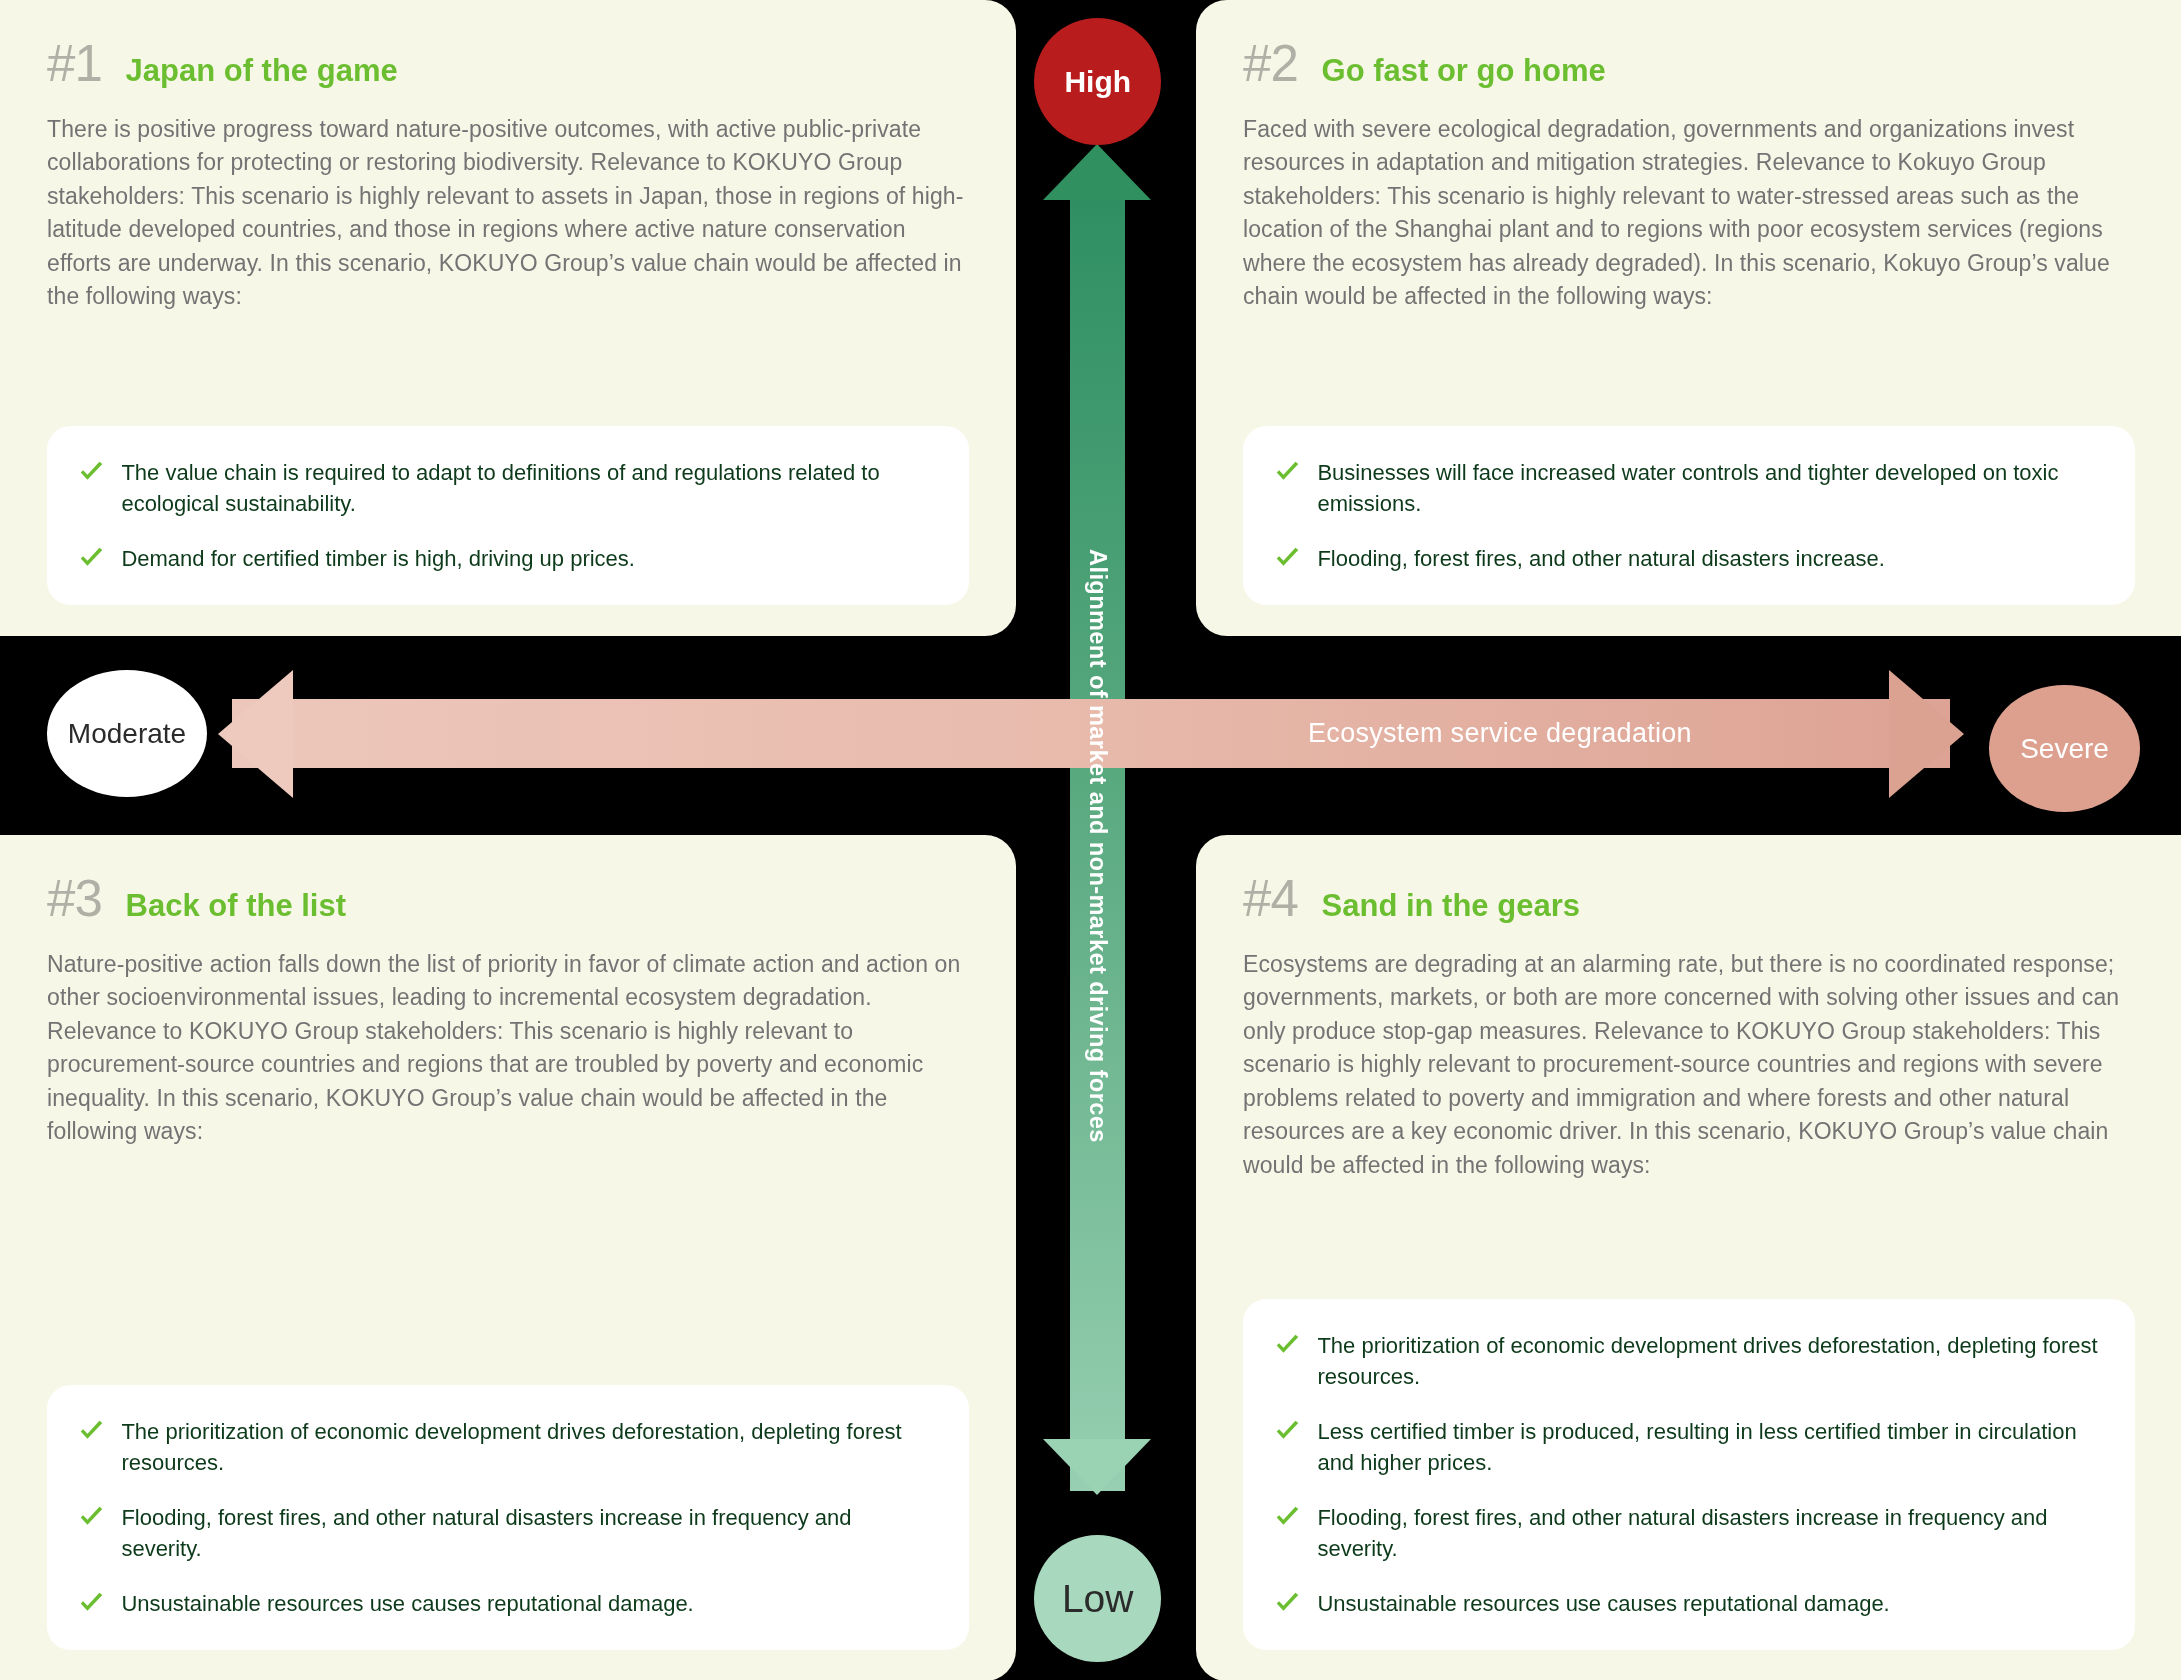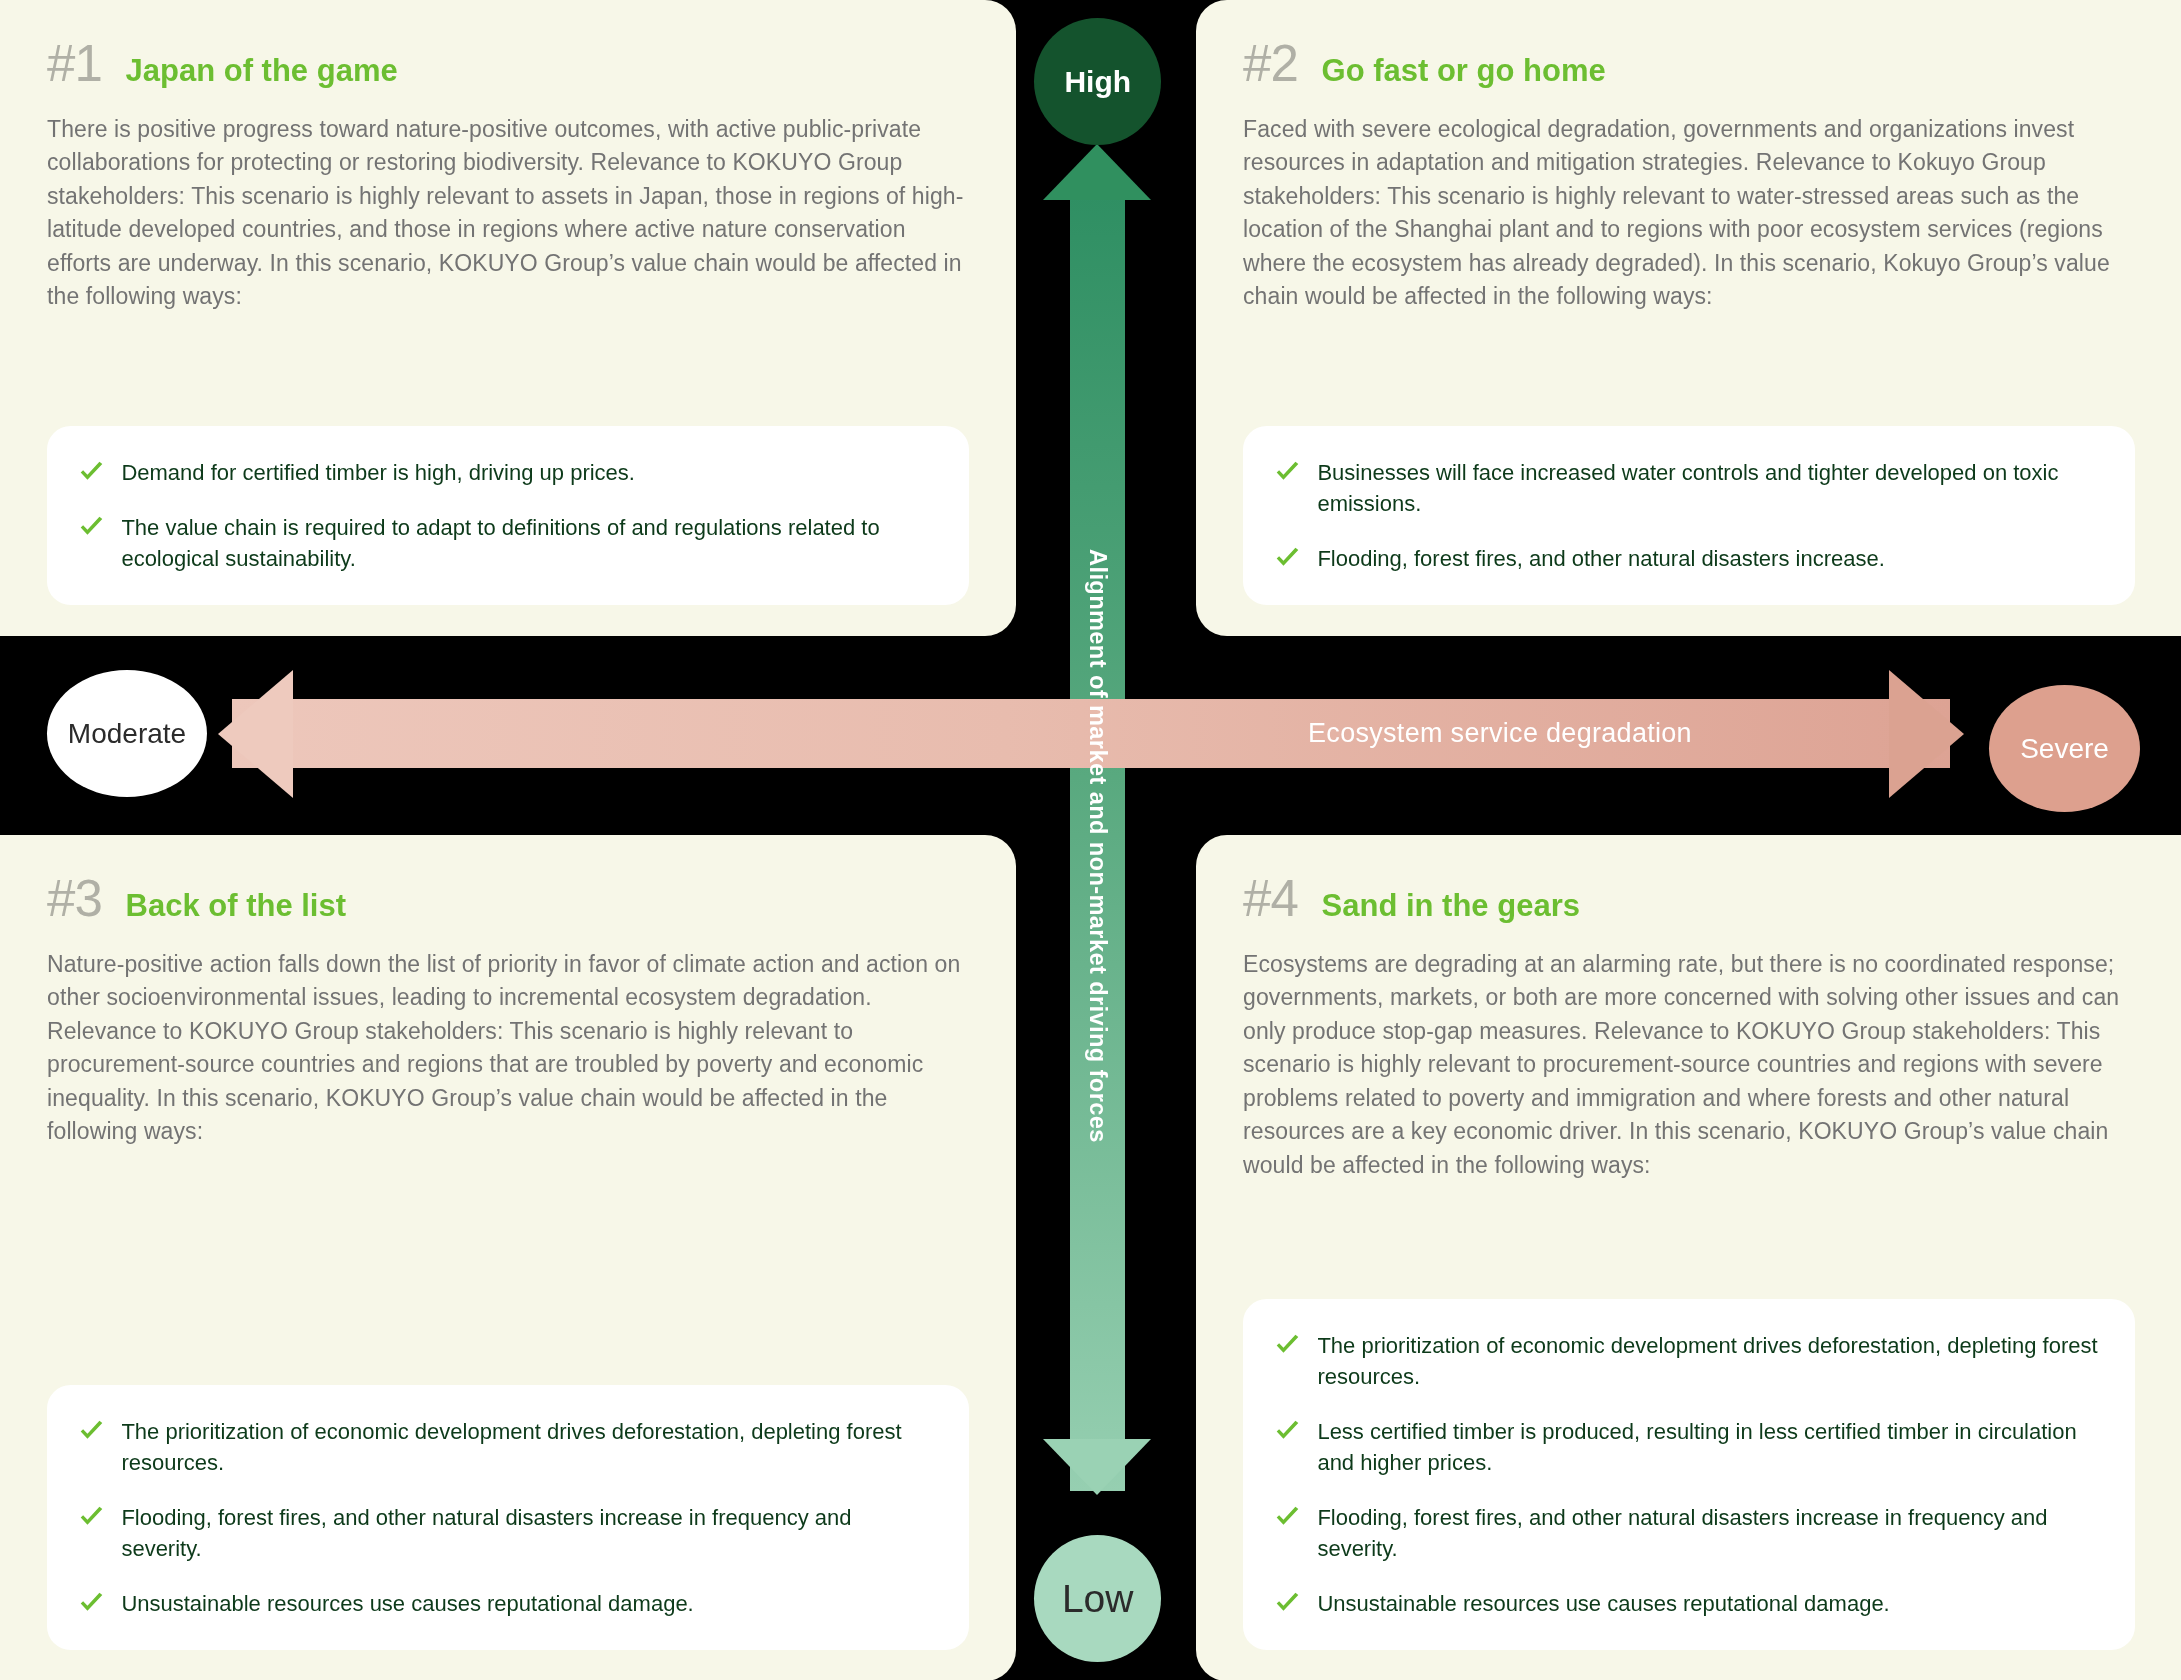--- a/index.html
+++ b/index.html
@@ -158,21 +158,21 @@
     text-orientation: mixed;
     z-index: 6;
   }
   .circle-high {
     position: absolute;
     left: -1.8px;
     top: 18px;
     width: 127px;
     height: 127px;
     border-radius: 50%;
-    background: #14532d;
+    background: #b91c1c;
     display: flex;
     align-items: center;
     justify-content: center;
     color: #ffffff;
     font-size: 30px;
     font-weight: bold;
     z-index: 8;
   }
   .circle-low {
     position: absolute;
@@ -282,29 +282,29 @@
       <span class="q-title">Japan of the game</span>
     </div>
     <p class="q-body">There is positive progress toward nature-positive outcomes, with active public-private collaborations for protecting or restoring biodiversity. Relevance to KOKUYO Group stakeholders: This scenario is highly relevant to assets in Japan, those in regions of high-latitude developed countries, and those in regions where active nature conservation efforts are underway. In this scenario, KOKUYO Group’s value chain would be affected in the following ways:</p>
     <div class="bullets">
       <div class="bullet">
         <span class="check-icon">
           <svg viewBox="0 0 30 30">
               <path d="M3 15 L10.5 23 L27 5.5 L23.8 3 L10.5 17.5 L5.7 12.5 Z" fill="#6cbe31"></path>
             </svg>
         </span>
+        <span class="bullet-text">The value chain is required to adapt to definitions of and regulations related to ecological sustainability.</span>
+      </div>
+      <div class="bullet">
+        <span class="check-icon">
+          <svg viewBox="0 0 30 30">
+              <path d="M3 15 L10.5 23 L27 5.5 L23.8 3 L10.5 17.5 L5.7 12.5 Z" fill="#6cbe31"></path>
+            </svg>
+        </span>
         <span class="bullet-text">Demand for certified timber is high, driving up prices.</span>
-      </div>
-      <div class="bullet">
-        <span class="check-icon">
-          <svg viewBox="0 0 30 30">
-              <path d="M3 15 L10.5 23 L27 5.5 L23.8 3 L10.5 17.5 L5.7 12.5 Z" fill="#6cbe31"></path>
-            </svg>
-        </span>
-        <span class="bullet-text">The value chain is required to adapt to definitions of and regulations related to ecological sustainability.</span>
       </div>
     </div>
   </div>
 
   <div class="quadrant" id="q2">
     <div class="q-head">
       <span class="q-num">#2</span>
       <span class="q-title">Go fast or go home</span>
     </div>
     <p class="q-body">Faced with severe ecological degradation, governments and organizations invest resources in adaptation and mitigation strategies. Relevance to Kokuyo Group stakeholders: This scenario is highly relevant to water-stressed areas such as the location of the Shanghai plant and to regions with poor ecosystem services (regions where the ecosystem has already degraded). In this scenario, Kokuyo Group’s value chain would be affected in the following ways:</p>

